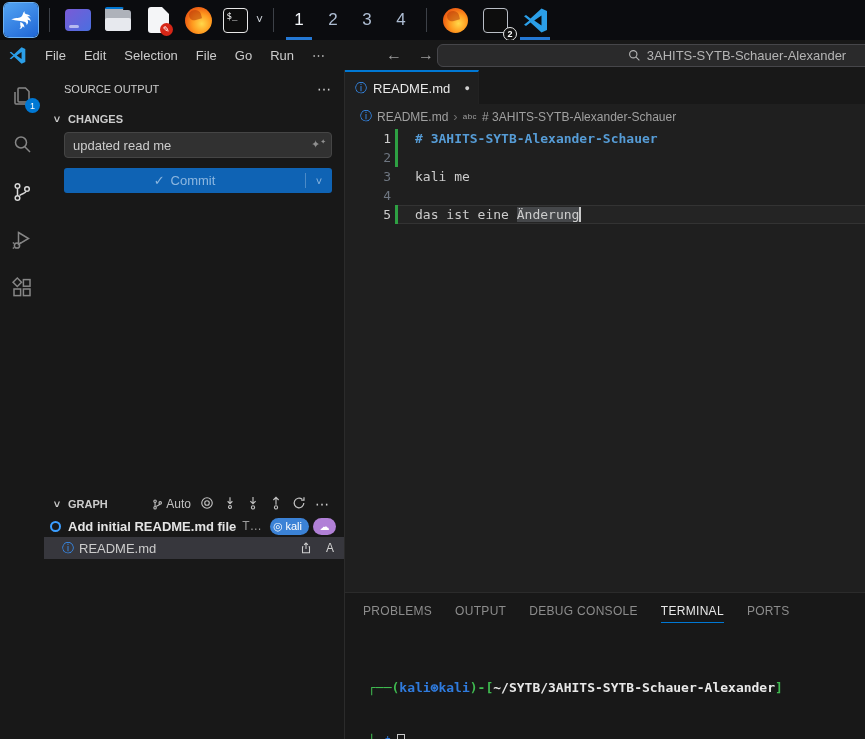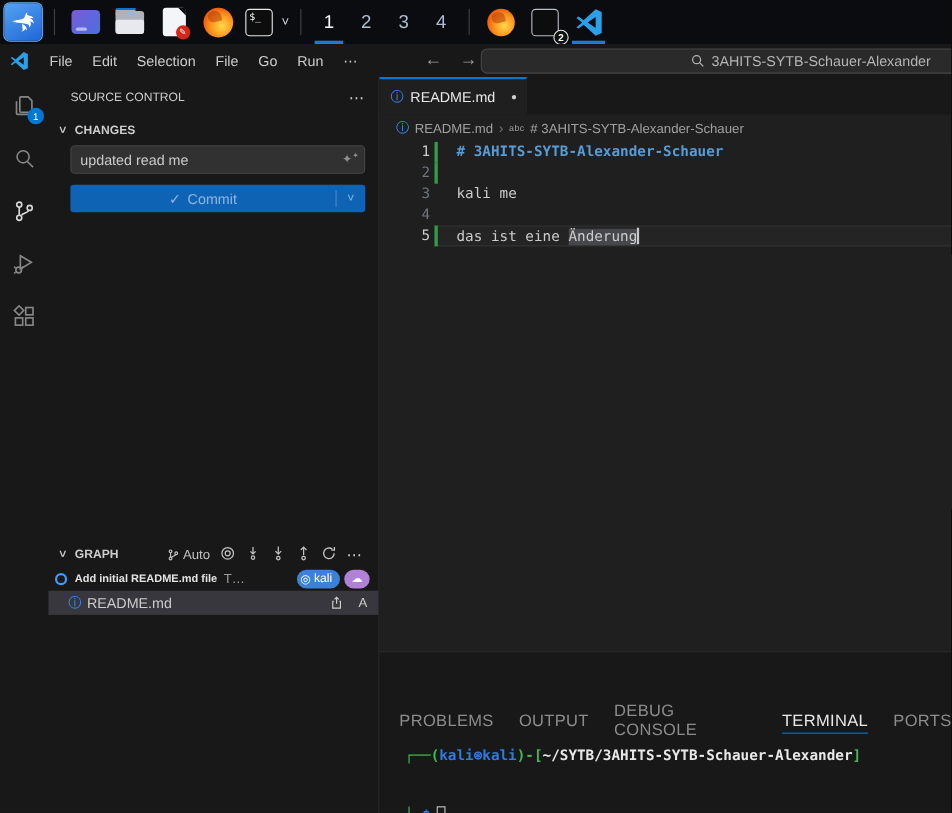--- a/index.html
+++ b/index.html
@@ -85,21 +85,21 @@
   .commit-btn .label-zone { flex:1; display:flex; align-items:center; justify-content:center; gap:6px; font-size:13px; }
   .commit-btn .div { width:1px; height:15px; background:rgba(255,255,255,.25); }
   .commit-btn .dd { width:26px; text-align:center; font-size:11px; }
 
   
   .graph-header { top:423px; font-weight:bold; }
   .graph-tools { position:absolute; right:8px; display:flex; gap:9px; font-weight:normal; }
   .graph-tools .auto { display:flex; align-items:center; gap:2px; color:#c2c2c2; font-size:12px; }
   .commit-row { position:absolute; top:445px; left:0; right:0; height:22px; display:flex; align-items:center; padding:0 8px 0 6px; }
   .commit-node { width:11px; height:11px; border:2px solid #3b9eff; border-radius:50%; margin-right:7px; flex:none; }
-  .commit-msg { font-weight:bold; color:#e4e4e4; font-size:10px; white-space:nowrap; }
+  .commit-msg { font-weight:bold; color:#e4e4e4; font-size:13px; white-space:nowrap; }
   .commit-meta { color:#9d9d9d; font-size:12px; margin-left:6px; flex:1; white-space:nowrap; overflow:hidden; }
   .pill { height:17px; border-radius:9px; background:#3b82d6; color:#fff; font-size:11px;
     display:flex; align-items:center; padding:0 7px 0 3px; gap:3px; margin-left:4px; flex:none; }
   .pill .tgt { font-size:11px; }
   .cloud-pill { width:23px; height:17px; border-radius:9px; background:#b180d7; color:#fff;
     display:flex; align-items:center; justify-content:center; font-size:10px; margin-left:4px; flex:none; }
   .file-row { position:absolute; top:467px; left:0; right:0; height:22px; background:#37373d;
     display:flex; align-items:center; padding:0 10px 0 18px; gap:5px; }
   .info-i { color:#3794ff; font-size:12px; }
   .file-name { color:#cccccc; font-size:13px; flex:1; }
@@ -127,21 +127,21 @@
   .cur-line { position:absolute; left:52px; right:0; height:19px; background:rgba(255,255,255,.025);
     border-top:1px solid rgba(255,255,255,.07); border-bottom:1px solid rgba(255,255,255,.07); }
   .word-hl { background:rgba(110,115,122,.45); }
   .caret { display:inline-block; width:1.5px; height:15px; background:#c8c8c8; vertical-align:-3px; }
 
   
   .panel { position:absolute; top:592px; left:345px; width:520px; height:147px; background:#181818;
     border-top:1px solid #2b2b2b; }
   .panel-tabs { position:absolute; top:6px; left:18px; display:flex; gap:23px; }
   .panel-tab { position:relative; height:24px; display:flex; align-items:center;
-    color:#8c8c8c; font-size:15px; letter-spacing:.3px;margin-top:44px; }
+    color:#8c8c8c; font-size:12px; letter-spacing:.3px; }
   .panel-tab.active { color:#e7e7e7; }
   .panel-tab.active::after { content:""; position:absolute; left:0; right:0; bottom:0; height:1.5px; background:#0078d4; }
   .term { position:absolute; top:50px; left:23px; right:8px;
     font-family:"DejaVu Sans Mono", monospace; font-size:13px; line-height:18px; white-space:pre; }
   .tg { color:#3fba50; font-weight:bold; }
   .tb2 { color:#2f7bde; font-weight:bold; }
   .tw { color:#e8e8e8; font-weight:bold; }
   .hollow-cursor { display:inline-block; width:8px; height:14px; border:1.5px solid #c8c8c8; vertical-align:-2px; margin-left:6px; }
 
   svg { display:block; }
@@ -278,21 +278,21 @@
           <rect x="4" y="13" width="6.6" height="6.6"></rect>
           <rect x="13.4" y="13" width="6.6" height="6.6"></rect>
           <rect x="13.4" y="3.6" width="6.6" height="6.6"></rect>
           <rect x="4.3" y="3.3" width="6" height="6" transform="rotate(45 7.3 6.3)"></rect>
         </svg>
     </div>
   </div>
 
   <div class="sidebar">
     <div class="sb-header">
-      <span>SOURCE CONTROL</span>
+      <span>SOURCE OUTPUT</span>
       <span class="grow"></span>
       <span class="more-dots">⋯</span>
     </div>
     <div class="section-row" style="top:38px">
       <span class="chev">˅</span>
       <span>CHANGES</span>
     </div>
     <input class="commit-input" value="updated read me" style="">
     <span class="sparkle">
       <span>✦</span><span class="s2">✦</span>

